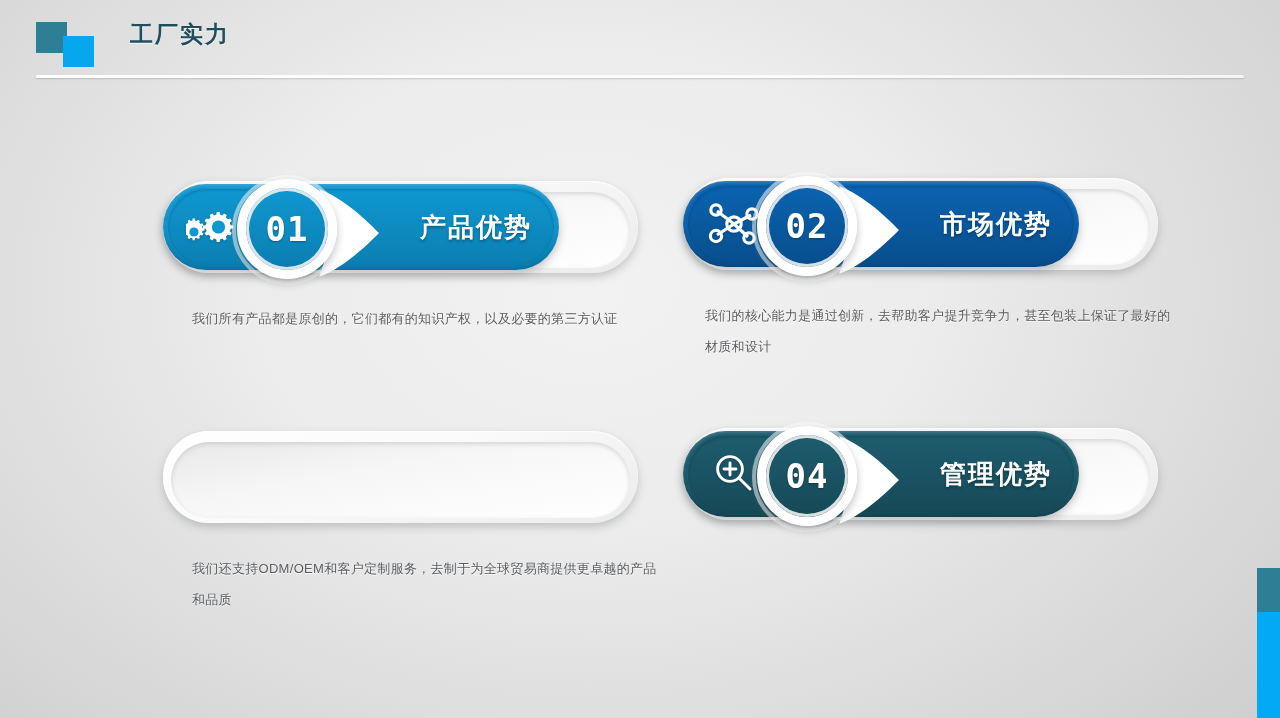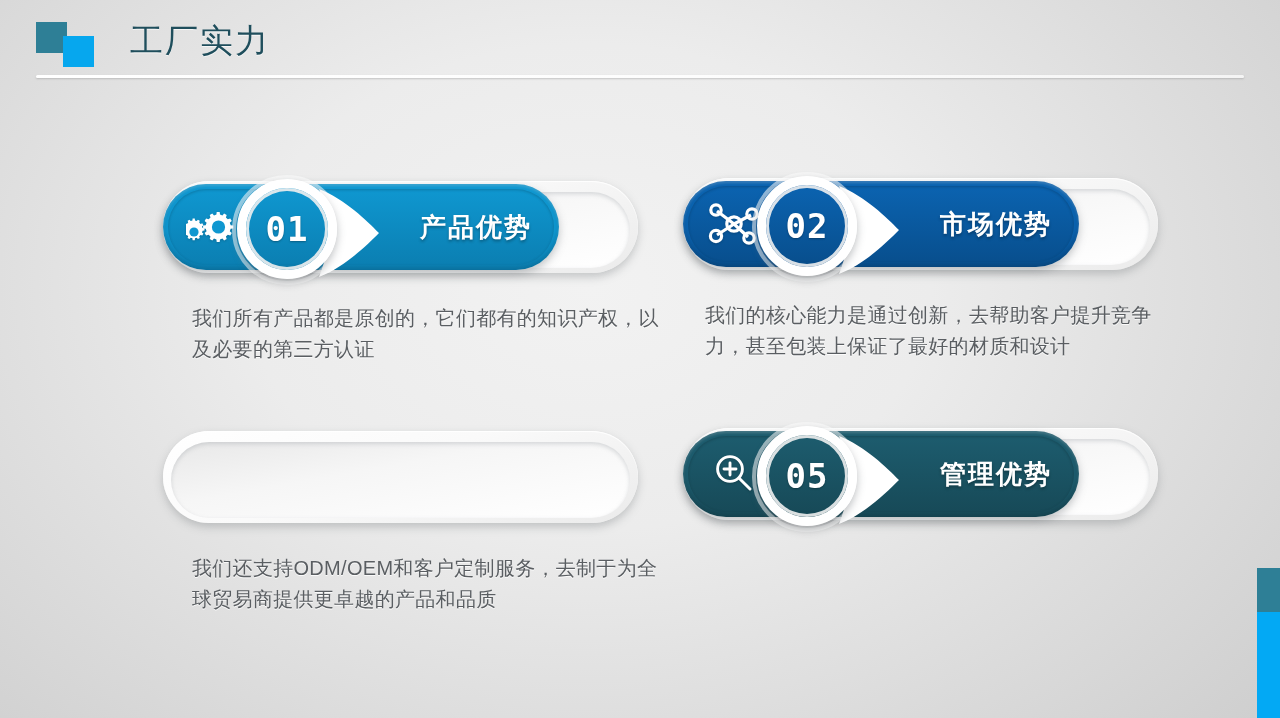--- a/index.html
+++ b/index.html
@@ -12,21 +12,21 @@
     position:relative;width:1280px;height:718px;
     background:
       radial-gradient(ellipse 900px 640px at 46% 40%, #f2f2f2 0%, #ececec 38%, #dcdcdc 72%, #cfcfcf 100%);
   }
   
   .sq-a,.sq-b{position:absolute;}
   .sq-a{left:36px;top:22px;width:31px;height:31px;background:#2E7F96;}
   .sq-b{left:63px;top:36px;width:31px;height:31px;background:#06A7EE;}
   .title{
     position:absolute;left:130px;top:19px;
-    font-size:33px;font-weight:normal;color:#1F4E5C;
+    font-size:23px;font-weight:bold;color:#1F4E5C;
     letter-spacing:2px;
     text-shadow:0 1px 0 rgba(255,255,255,.65);
   }
   .rule{
     position:absolute;left:36px;top:75px;width:1208px;height:3px;
     background:linear-gradient(to right,#ffffff 0%,#fdfdfd 55%,#f4f4f4 100%);
     box-shadow:0 1px 2px rgba(120,120,120,.35);
     border-radius:2px;
   }
   
@@ -106,21 +106,21 @@
     text-shadow:0 1px 2px rgba(0,0,0,.30);
   }
   .cap{
     position:absolute;left:228px;top:50%;transform:translateY(-50%);
     width:170px;text-align:center;
     font-size:26px;font-weight:bold;color:#ffffff;letter-spacing:2px;
     text-shadow:0 2px 3px rgba(0,0,0,.30);
   }
   .desc{
     position:absolute;width:470px;
-    font-size:20px;line-height:31px;color:#5a5e62;
+    font-size:13px;line-height:31px;color:#5a5e62;
     text-shadow:0 1px 0 rgba(255,255,255,.8);
     letter-spacing:.3px;
   }
   .d1{left:29px;top:125px;}
   .d2{left:22px;top:125px;}
   .d3{left:29px;top:125px;}
   .d4{left:22px;top:125px;}
 </style>
 </head>
 <body>
@@ -225,21 +225,21 @@
               <line x1="28.2" y1="26.2" x2="39" y2="37"></line>
             </g>
           </svg>
         </div>
         <div class="badge">
           <svg class="ptr" viewBox="0 0 118 100">
             <path d="M52 6 C78 16 100 38 112 50 C100 62 78 84 52 94 C58 78 62 64 62 50 C62 36 58 22 52 6 Z" fill="#ffffff"></path>
           </svg>
           <div class="ring2"></div>
           <div class="ring"></div>
-          <div class="num">05</div>
+          <div class="num">04</div>
         </div>
         <div class="cap">管理优势</div>
       </div>
     </div>
   </div>
 
   <div class="accent accent-top" style="background: rgb(46, 127, 150);"></div>
   <div class="accent accent-bot" style="background: rgb(3, 169, 244);"></div>
 
 </div>

